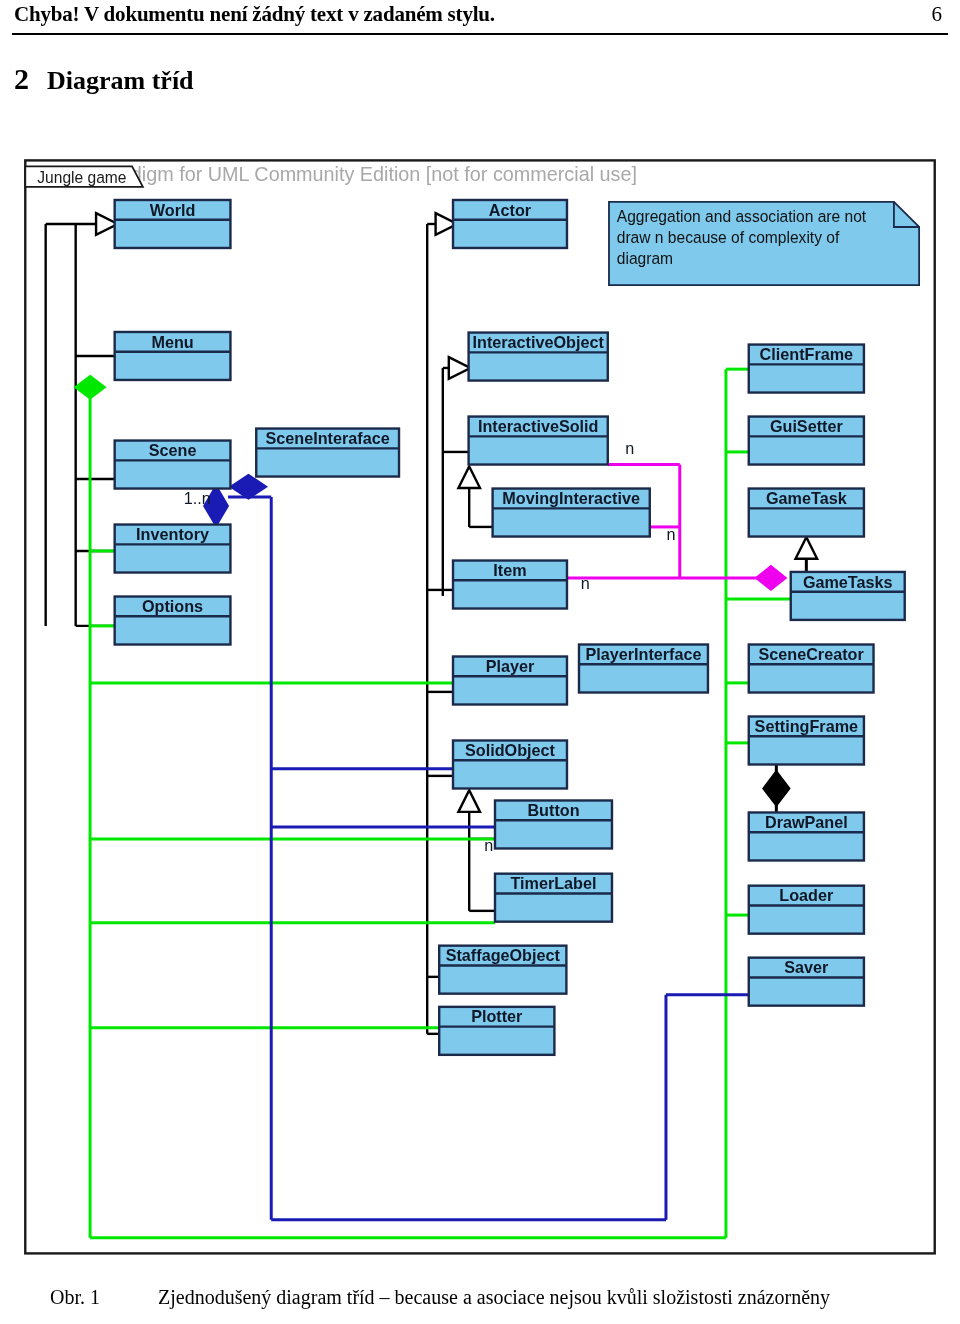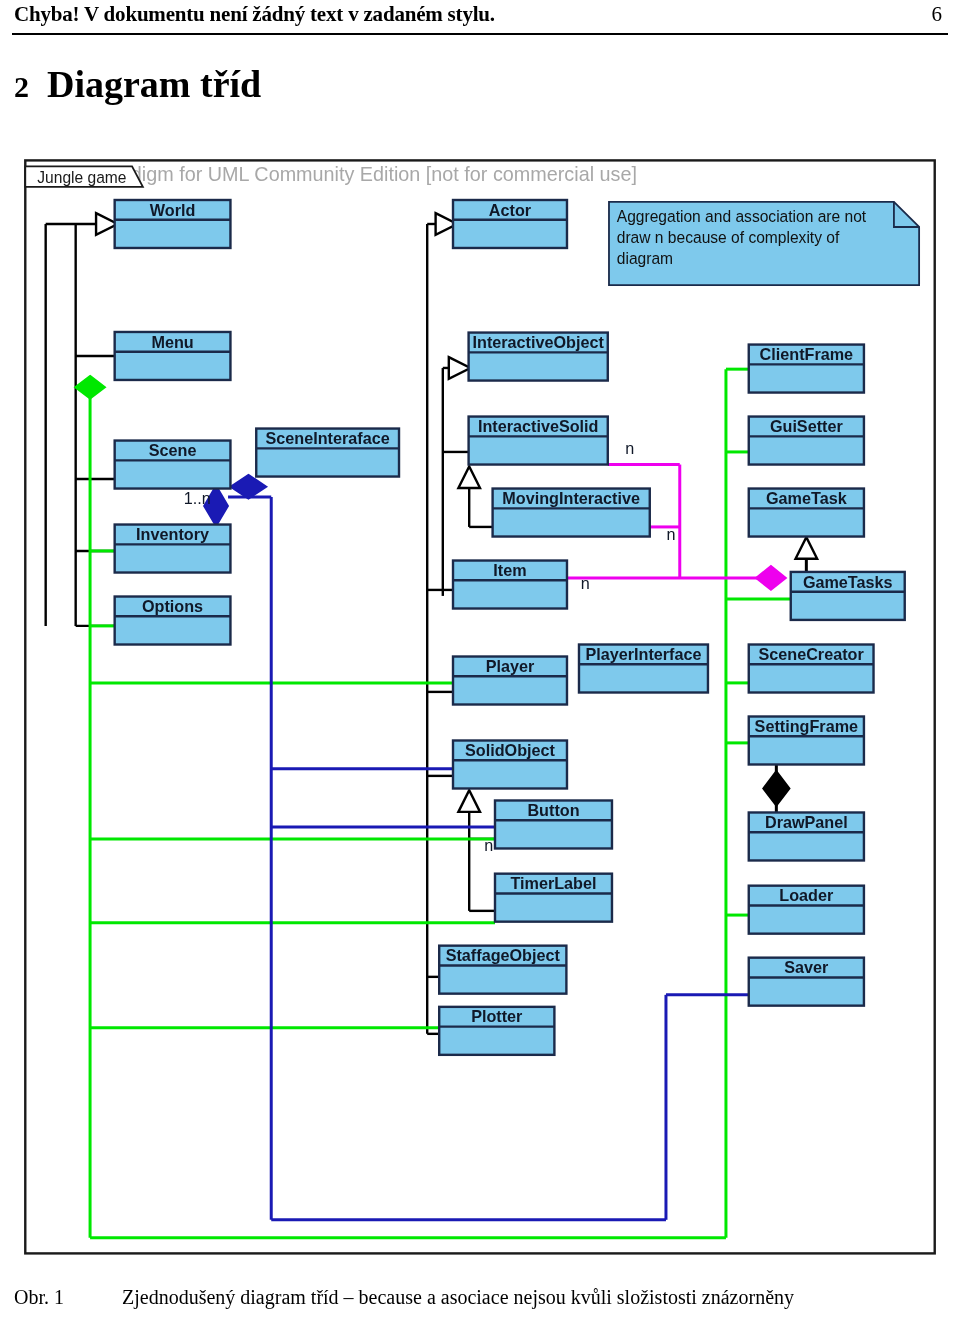--- a/index.html
+++ b/index.html
@@ -30,35 +30,35 @@
     border-top:2.2px solid #000;
   }
 
   
   .sect{
     position:absolute;left:14px;top:62px;
     font-family:"Liberation Serif", serif;
     font-weight:bold;color:#000;white-space:nowrap;
   }
   .sect .num{font-size:30px;}
-  .sect .ttl{font-size:38px;margin-left:18px;}
+  .sect .ttl{font-size:26px;margin-left:18px;}
 
   
   .diagram-wrap{
     position:absolute;left:12px;top:152px;width:936px;height:1114px;
   }
   .diagram-wrap svg{display:block;}
 
   
   .caption{
     position:absolute;left:14px;top:1286px;width:938px;
     font-family:"Liberation Serif", serif;
     font-size:20px;color:#000;white-space:nowrap;
   }
-  .caption .lbl{display:inline-block;width:108px;}
+  .caption .lbl{display:inline-block;width:108px;margin-left:36px;}
 </style>
 </head>
 <body>
 
 <div class="page">
 
   <div class="hdr">
     <div class="hdr-left">Chyba! V dokumentu není žádný text v zadaném stylu.</div>
     <div class="hdr-right">6</div>
   </div>

